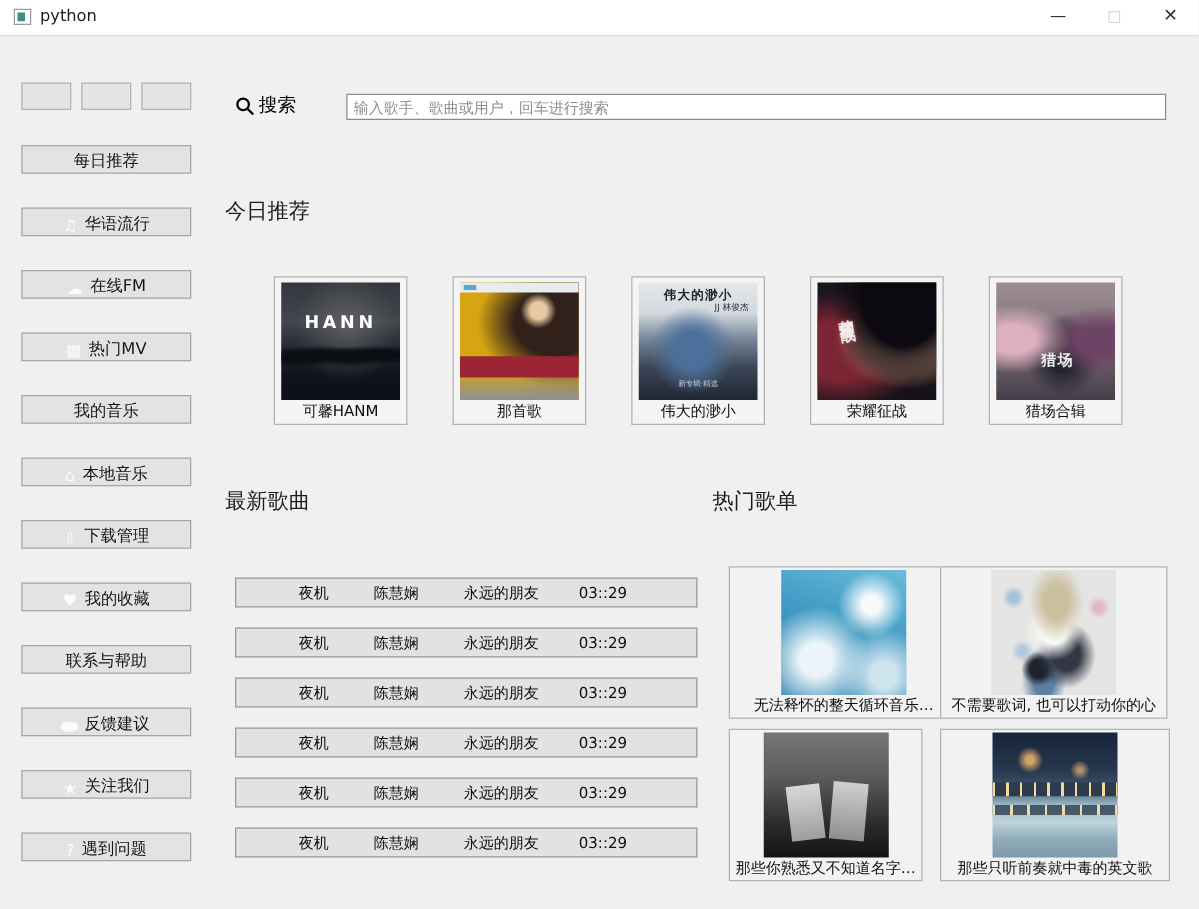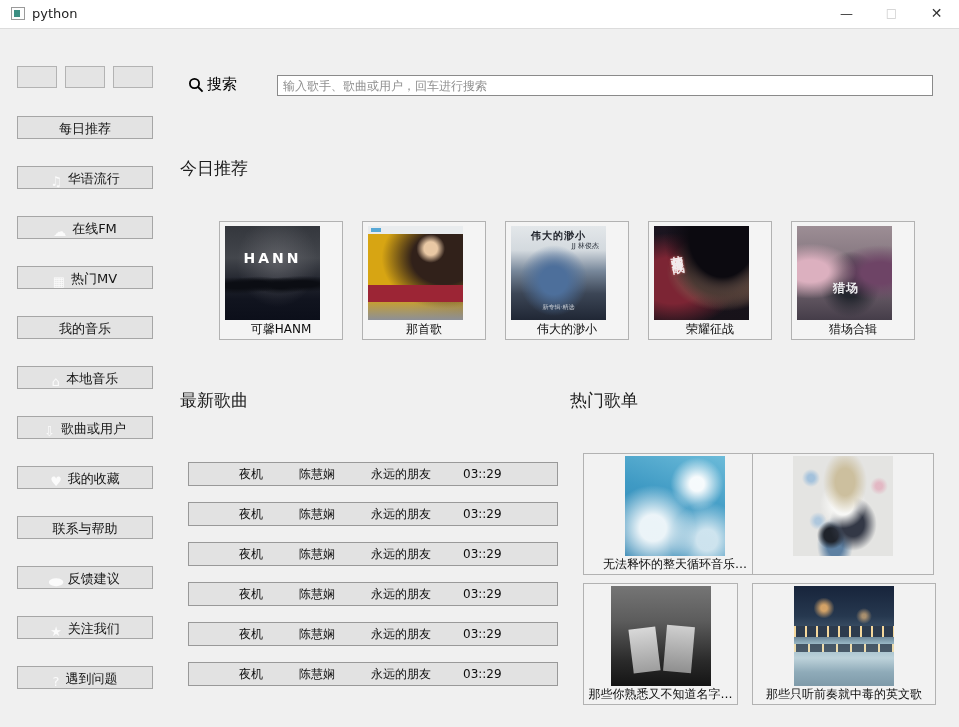--- a/index.html
+++ b/index.html
@@ -26,21 +26,21 @@
   .nav-icon{color:#fbfbfb;font-size:13px;line-height:1;}
   .speech-glyph{display:inline-block;transform:scaleX(1.45) scaleY(.8);}
   
   .search-icon{position:absolute;left:188px;top:77px;}
   .search-label{position:absolute;left:207px;top:75px;font-size:15px;color:#000;}
   .search-input{position:absolute;left:277px;top:75px;width:656px;height:21px;border:1px solid #8a8a8a;background:#fff;
     font-size:12px;color:#444;padding:0 5px;box-sizing:border-box;font-family:inherit;outline:none;}
   .search-input::placeholder{color:#8f8f8f;opacity:1;}
   .section-label{position:absolute;font-size:17px;color:#1c1c1c;}
   
-  .album-card{position:absolute;top:221px;width:124px;height:119px;background:#f4f4f4;border:1px solid #b2b2b2;box-sizing:border-box;}
+  .album-card{position:absolute;top:221px;width:107px;height:119px;background:#f4f4f4;border:1px solid #b2b2b2;box-sizing:border-box;}
   .album-cover{position:absolute;left:5px;top:4px;width:95px;height:94px;overflow:hidden;}
   .album-label{position:absolute;left:0;right:0;bottom:1px;text-align:center;font-size:12px;color:#0d0d0d;white-space:nowrap;overflow:hidden;}
   
   .cover-hann{background:
     radial-gradient(ellipse at 55% 38%,rgba(130,130,135,.45) 0%,rgba(130,130,135,0) 55%),
     linear-gradient(180deg,#34373d 0%,#43464c 34%,#23262f 58%,#11141f 78%,#0c0f1a 100%);}
   .cover-hann .figs{position:absolute;left:0;right:0;bottom:20px;height:32px;
     background:
       radial-gradient(ellipse at 12% 55%,#0b0d13 12%,rgba(11,13,19,0) 34%),
       radial-gradient(ellipse at 35% 50%,#0b0d13 12%,rgba(11,13,19,0) 34%),
@@ -144,21 +144,21 @@
 </div>
 <div class="nav-btn" style="top:316px">
   <span>我的音乐</span>
 </div>
 <div class="nav-btn" style="top:366px">
   <span class="nav-icon">⌂</span>
   <span>本地音乐</span>
 </div>
 <div class="nav-btn" style="top:416px">
   <span class="nav-icon">⇩</span>
-  <span>歌曲或用户</span>
+  <span>下载管理</span>
 </div>
 <div class="nav-btn" style="top:466px">
   <span class="nav-icon">♥</span>
   <span>我的收藏</span>
 </div>
 <div class="nav-btn" style="top:516px">
   <span>联系与帮助</span>
 </div>
 <div class="nav-btn" style="top:566px">
   <span class="nav-icon speech-glyph">●</span>
@@ -258,20 +258,21 @@
   <span class="song-cell c-album">永远的朋友</span>
   <span class="song-cell c-time">03::29</span>
 </div>
 
 <div class="pl-card" style="left:583px;top:453px;width:184px">
   <div class="pl-cover cover-sky"></div>
   <div class="pl-label">无法释怀的整天循环音乐…</div>
 </div>
 <div class="pl-card" style="left:752px;top:453px;width:182px">
   <div class="pl-cover cover-anime"></div>
+  <div class="pl-label">不需要歌词, 也可以打动你的心</div>
 </div>
 <div class="pl-card" style="left:583px;top:583px;width:155px">
   <div class="pl-cover cover-kids"></div>
   <div class="pl-label">那些你熟悉又不知道名字…</div>
 </div>
 <div class="pl-card" style="left:752px;top:583px;width:184px">
   <div class="pl-cover cover-bridge">
     <div class="bridge-band"></div>
     <div class="bridge-band2"></div>
   </div>

